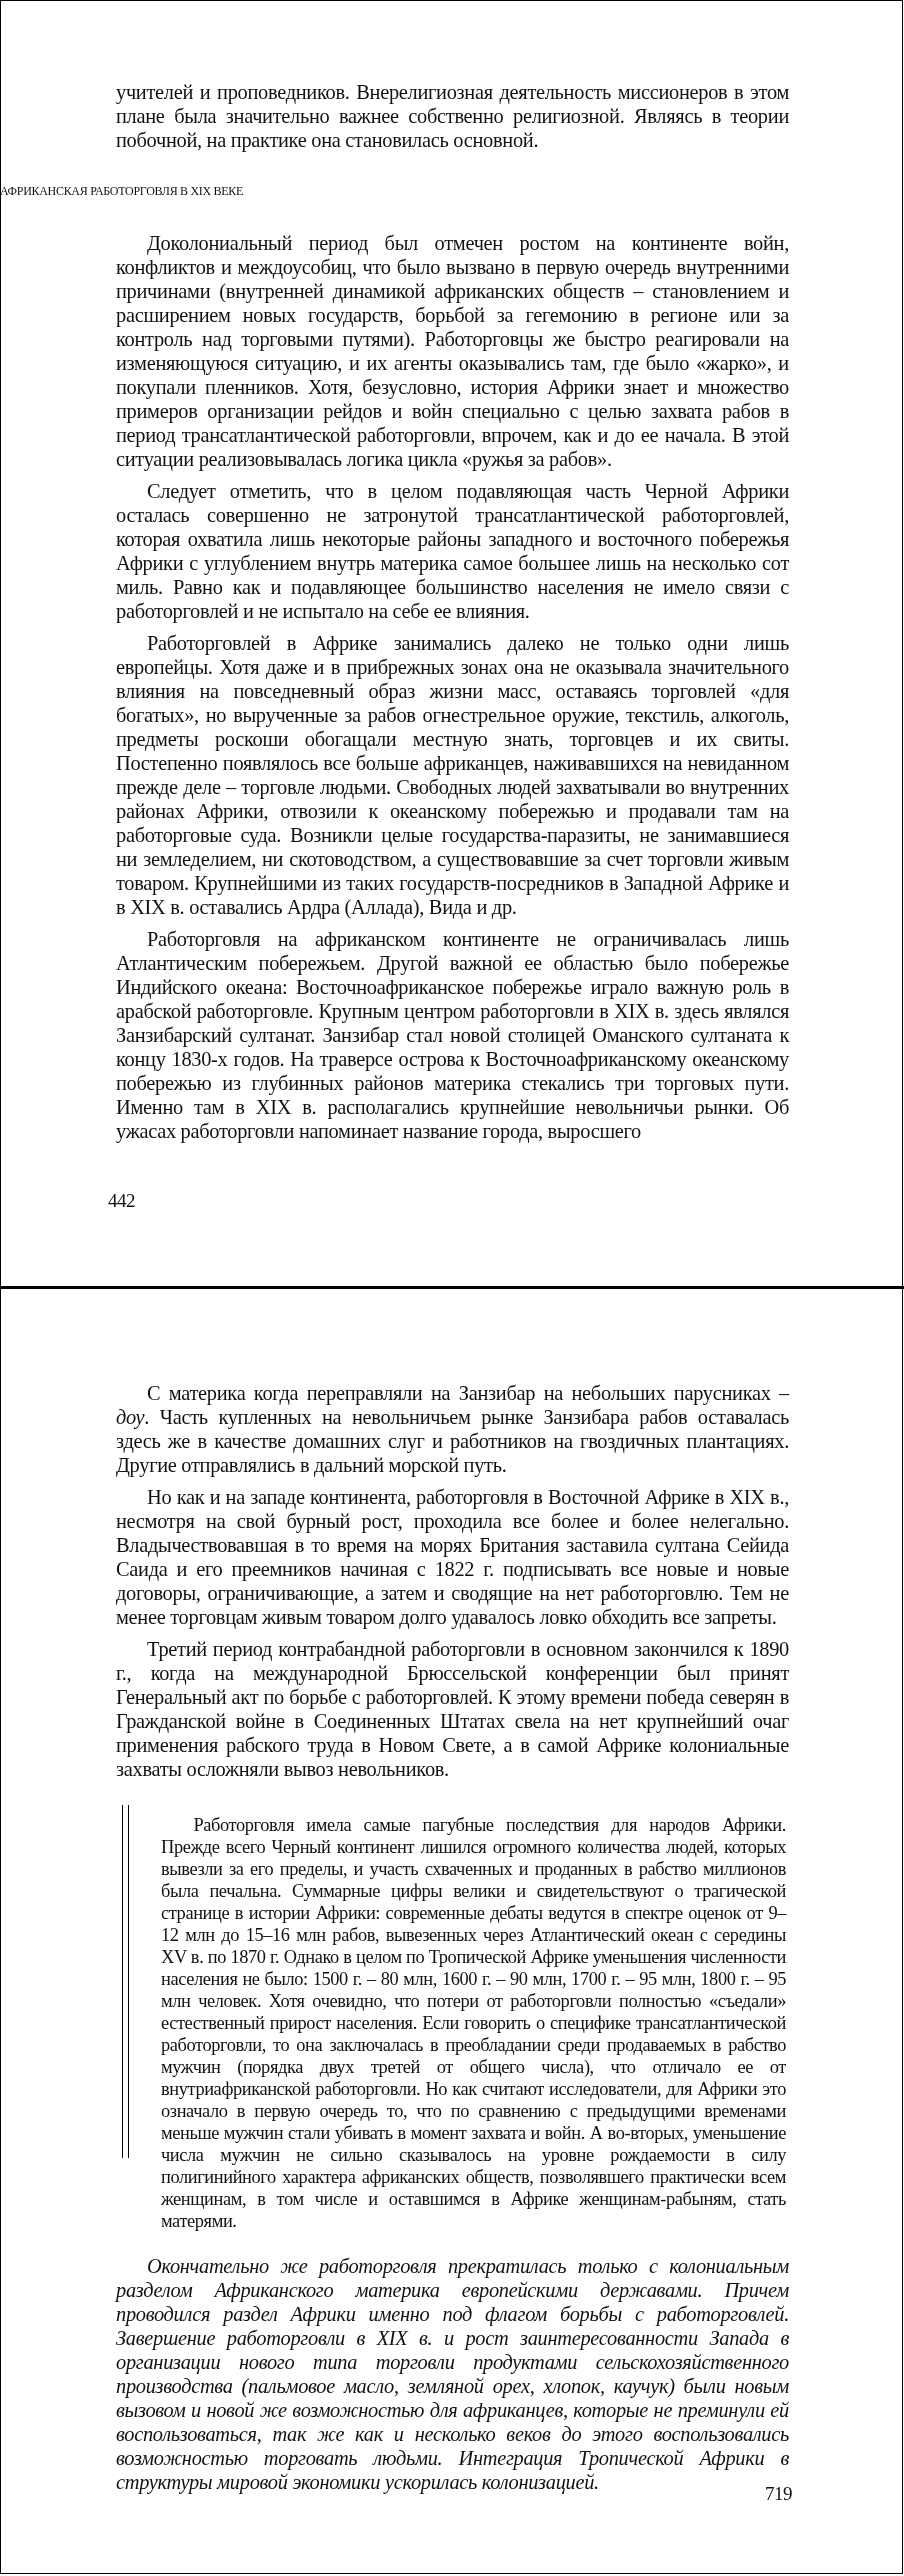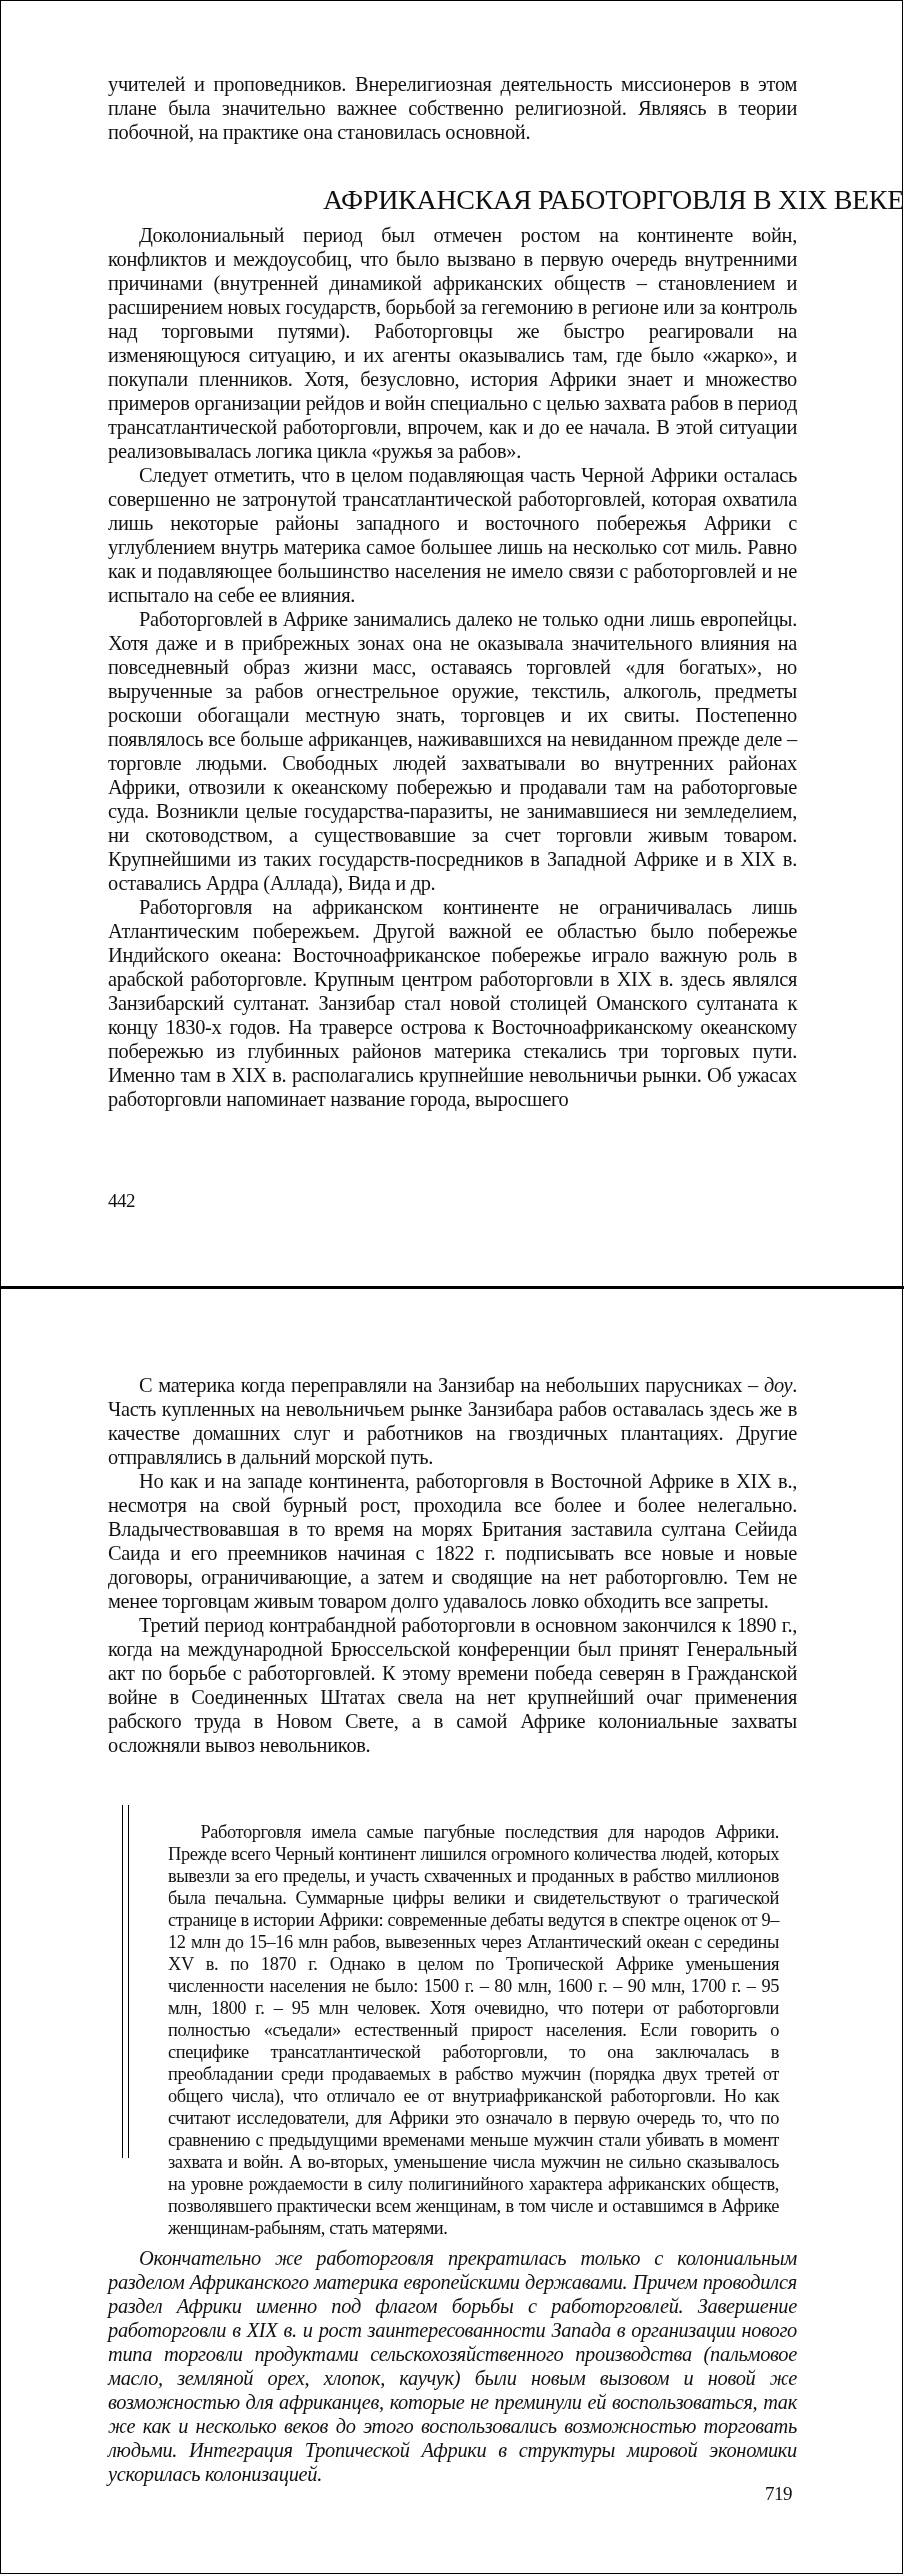--- a/index.html
+++ b/index.html
@@ -6,36 +6,36 @@
   body { width: 904px; height: 2576px; position: relative; overflow: hidden;
          font-family: "Liberation Serif", "DejaVu Serif", serif; color: #111; }
   .frame { position: absolute; left: 0; top: 0; width: 903px; height: 2574px;
            border: 0.9px solid #000; border-left-width: 1.8px; box-sizing: border-box; }
   .page { position: absolute; left: 0; width: 904px; }
   .page1 { top: 0; height: 1287px; }
   .page2 { top: 1289px; height: 1287px; }
   .divider { position: absolute; left: 0; top: 1286px; width: 904px; height: 2.7px; background: #000; }
   .text { position: absolute; left: 108px; width: 689px; font-size: 20.4px; line-height: 24px;
           text-align: justify; letter-spacing: -0.3px; }
-  .text p { margin: 0; text-indent: 31px; }
+  .text p { margin: 8px; text-indent: 31px; }
   .text p.noindent { text-indent: 0; }
   .p1-body { top: 72px; }
-  .heading { position: absolute; top: 184px; left: 0; width: 904px; text-align: right;
-             font-size: 28px; letter-spacing: -0.3px; }
+  .heading { position: absolute; top: 184px; left: 0; width: 904px; text-align: left;
+             font-size: 12px; letter-spacing: -0.3px; }
   .p1-main { top: 223px; }
   .pagenum { position: absolute; font-size: 19px; letter-spacing: -0.5px; }
   .pn1 { left: 108px; top: 1190px; text-align: right; }
   .pn2 { left: 765px; top: 2483px; }
   .p2-main { top: 1373px; }
   .quote { position: absolute; left: 108px; top: 1805px; width: 689px; }
   .quote .bar { position: absolute; left: 14.4px; top: 0; width: 6.3px; height: 353px;
                 border-left: 1.8px solid #000; border-right: 1.8px solid #000; box-sizing: border-box; }
   .quote .qtext { position: absolute; left: 44px; width: 643px; font-size: 18.4px; line-height: 22px;
                   text-align: justify; letter-spacing: -0.4px; }
-  .quote .qtext p { margin: 16px; text-indent: 32.5px; }
+  .quote .qtext p { margin: 9px; text-indent: 32.5px; }
   .p2-end { top: 2246px; font-style: italic; }
   .p2-end p { text-indent: 31px; }
   em { font-style: italic; }
 </style>
 </head>
 <body>
 
 <div class="frame"></div>
 
 <div class="page page1">

